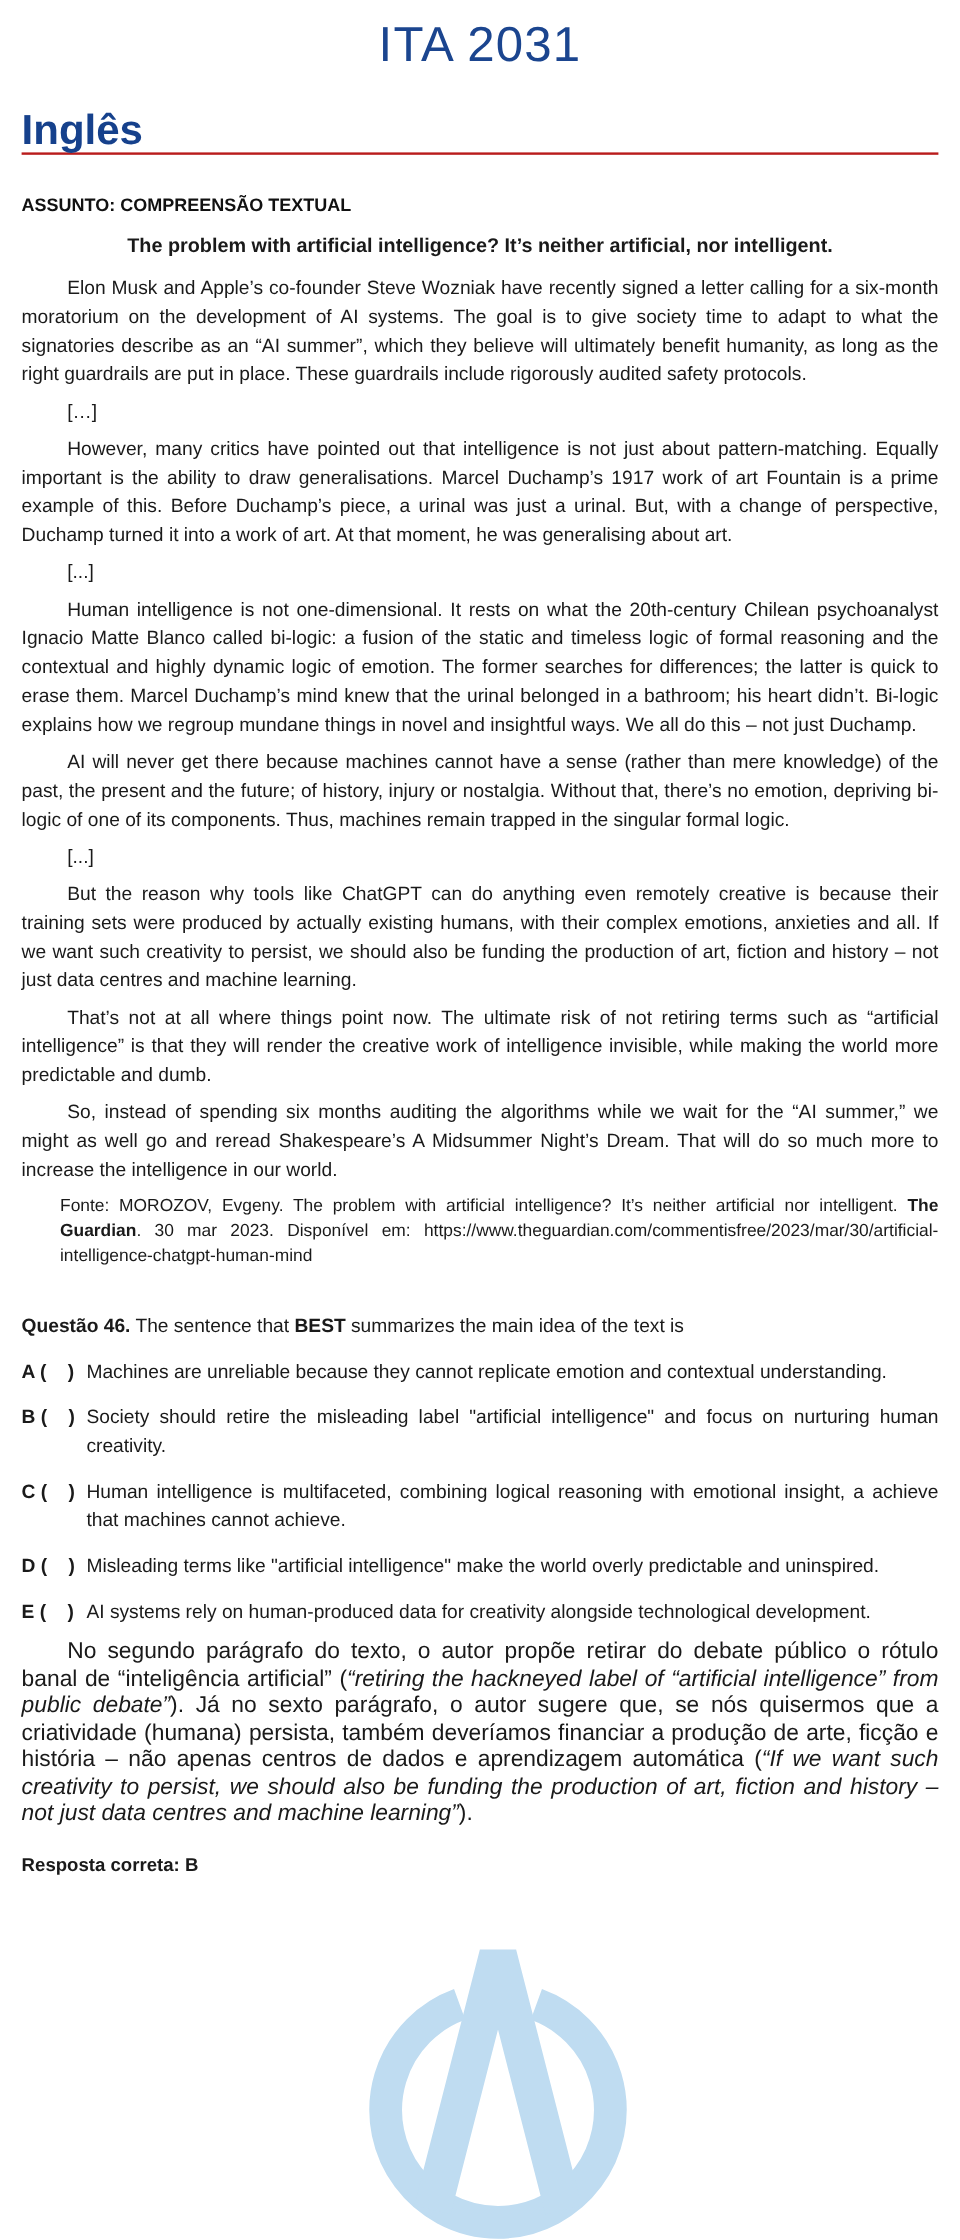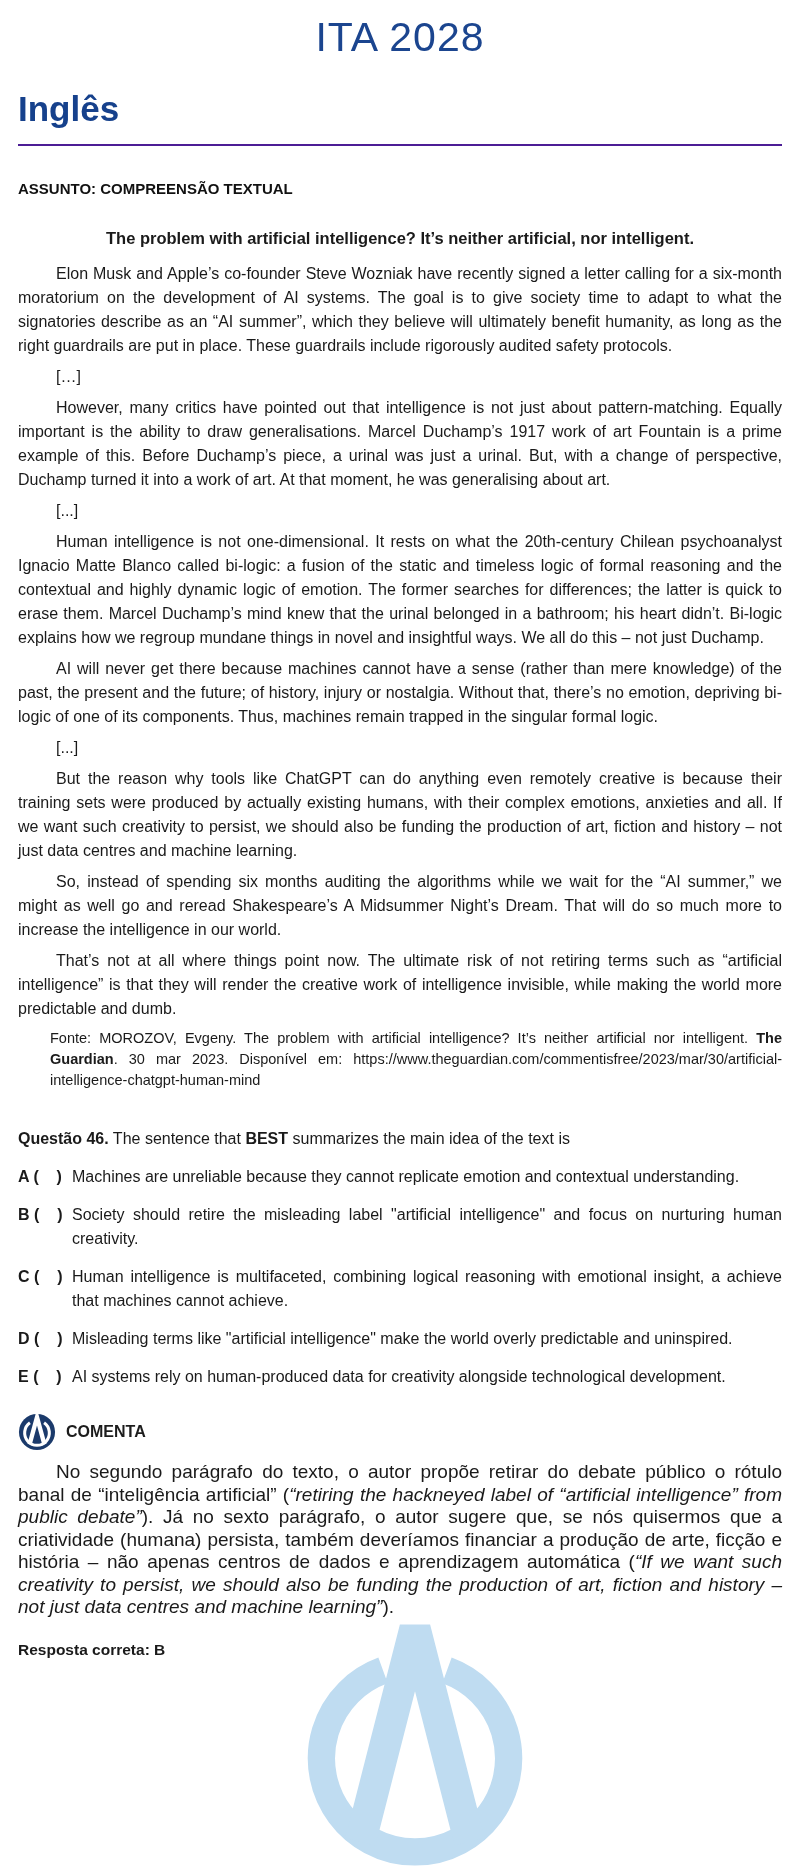--- a/index.html
+++ b/index.html
@@ -16,43 +16,43 @@
   .content{position:relative;z-index:1;padding:0 18px;}
   .exam-title{
     text-align:center;
     color:var(--accent-blue,#1B458F);
     font-size:41px;
     font-weight:400;
     margin:14px 0 0 0;
     letter-spacing:1px;
   }
   .subject-row{
-    border-bottom:2px solid #4c1d95;
+    border-bottom:2px solid #b91c1c;
     margin-top:30px;
-    padding-bottom:18px;
+    padding-bottom:1px;
   }
   .subject{
     color:var(--subject-blue,#16418C);
     font-size:35px;
     font-weight:700;
     margin:0;
     line-height:1.0;
     display:inline-block;
   }
   .topic{
     font-weight:700;
     font-size:15px;
     margin-top:34px;
     color:#111;
   }
   .article-title{
     text-align:center;
     font-weight:700;
     font-size:16.5px;
-    margin:32px 0 14px 0;
+    margin:16px 0 14px 0;
   }
   .para{
     font-size:16px;
     line-height:24px;
     text-align:justify;
     text-indent:38px;
     margin:0 0 7px 0;
   }
   .fonte{
     font-size:14.5px;
@@ -115,40 +115,40 @@
 
 <div class="page">
 
   <svg class="watermark" viewBox="0 0 200 200" aria-hidden="true">
     <path d="M124.6 40.3 A72 72 0 1 1 75.4 40.3" fill="none" stroke="#BFDCF1" stroke-width="21"></path>
     <path d="M58 172 L100 8 L142 172" fill="none" stroke="#BFDCF1" stroke-width="24" stroke-linejoin="miter"></path>
   </svg>
 
   <div class="content">
 
-    <div class="exam-title">ITA 2028</div>
+    <div class="exam-title">ITA 2031</div>
 
     <div class="subject-row">
       <h2 class="subject">Inglês</h2>
     </div>
 
     <div class="topic">ASSUNTO: COMPREENSÃO TEXTUAL</div>
 
     <div class="article-title">The problem with artificial intelligence? It’s neither artificial, nor intelligent.</div>
 
     <div class="para">Elon Musk and Apple’s co-founder Steve Wozniak have recently signed a letter calling for a six-month moratorium on the development of AI systems. The goal is to give society time to adapt to what the signatories describe as an “AI summer”, which they believe will ultimately benefit humanity, as long as the right guardrails are put in place. These guardrails include rigorously audited safety protocols.</div>
     <div class="para">[…]</div>
     <div class="para">However, many critics have pointed out that intelligence is not just about pattern-matching. Equally important is the ability to draw generalisations. Marcel Duchamp’s 1917 work of art Fountain is a prime example of this. Before Duchamp’s piece, a urinal was just a urinal. But, with a change of perspective, Duchamp turned it into a work of art. At that moment, he was generalising about art.</div>
     <div class="para">[...]</div>
     <div class="para">Human intelligence is not one-dimensional. It rests on what the 20th-century Chilean psychoanalyst Ignacio Matte Blanco called bi-logic: a fusion of the static and timeless logic of formal reasoning and the contextual and highly dynamic logic of emotion. The former searches for differences; the latter is quick to erase them. Marcel Duchamp’s mind knew that the urinal belonged in a bathroom; his heart didn’t. Bi-logic explains how we regroup mundane things in novel and insightful ways. We all do this – not just Duchamp.</div>
     <div class="para">AI will never get there because machines cannot have a sense (rather than mere knowledge) of the past, the present and the future; of history, injury or nostalgia. Without that, there’s no emotion, depriving bi-logic of one of its components. Thus, machines remain trapped in the singular formal logic.</div>
     <div class="para">[...]</div>
     <div class="para">But the reason why tools like ChatGPT can do anything even remotely creative is because their training sets were produced by actually existing humans, with their complex emotions, anxieties and all. If we want such creativity to persist, we should also be funding the production of art, fiction and history – not just data centres and machine learning.</div>
+    <div class="para">That’s not at all where things point now. The ultimate risk of not retiring terms such as “artificial intelligence” is that they will render the creative work of intelligence invisible, while making the world more predictable and dumb.</div>
     <div class="para">So, instead of spending six months auditing the algorithms while we wait for the “AI summer,” we might as well go and reread Shakespeare’s A Midsummer Night’s Dream. That will do so much more to increase the intelligence in our world.</div>
-    <div class="para">That’s not at all where things point now. The ultimate risk of not retiring terms such as “artificial intelligence” is that they will render the creative work of intelligence invisible, while making the world more predictable and dumb.</div>
 
     <div class="fonte"><span>Fonte: MOROZOV, Evgeny. The problem with artificial intelligence? It’s neither artificial nor intelligent. </span><span style="font-weight: 700;">The Guardian</span><span>. 30 mar 2023. Disponível em: https://www.theguardian.com/commentisfree/2023/mar/30/artificial-intelligence-chatgpt-human-mind</span></div>
 
     <div class="question-line"><span style="font-weight: 700;">Questão 46.</span><span> The sentence that </span><span style="font-weight: 700;">BEST</span><span> summarizes the main idea of the text is</span></div>
 
     <div class="option">
       <span class="marker"><span>A</span> <span>(&nbsp;&nbsp;&nbsp;&nbsp;)</span></span>
       <span class="option-text">Machines are unreliable because they cannot replicate emotion and contextual understanding.</span>
     </div>
     <div class="option">
@@ -161,27 +161,19 @@
     </div>
     <div class="option">
       <span class="marker"><span>D</span> <span>(&nbsp;&nbsp;&nbsp;&nbsp;)</span></span>
       <span class="option-text">Misleading terms like "artificial intelligence" make the world overly predictable and uninspired.</span>
     </div>
     <div class="option">
       <span class="marker"><span>E</span> <span>(&nbsp;&nbsp;&nbsp;&nbsp;)</span></span>
       <span class="option-text">AI systems rely on human-produced data for creativity alongside technological development.</span>
     </div>
 
-    <div class="comenta-row">
-      <svg class="comenta-icon" viewBox="0 0 40 40" aria-hidden="true">
-        <circle cx="20" cy="20" r="19" fill="#1B3A6B"></circle>
-        <path d="M27.46 10.35 A13 13 0 1 1 12.54 10.35" fill="none" stroke="#ffffff" stroke-width="3.2"></path>
-        <path d="M12.2 33 L20 4.5 L27.8 33" fill="none" stroke="#ffffff" stroke-width="4.6" stroke-linejoin="miter"></path>
-      </svg>
-      <span class="comenta-label">COMENTA</span>
-    </div>
 
     <div class="comment"><span>No segundo parágrafo do texto, o autor propõe retirar do debate público o rótulo banal de “inteligência artificial” (</span><span style="font-style: italic;">“retiring the hackneyed label of “artificial intelligence” from public debate”</span><span>). Já no sexto parágrafo, o autor sugere que, se nós quisermos que a criatividade (humana) persista, também deveríamos financiar a produção de arte, ficção e história – não apenas centros de dados e aprendizagem automática (</span><span style="font-style: italic;">“If we want such creativity to persist, we should also be funding the production of art, fiction and history – not just data centres and machine learning”</span><span>).</span></div>
 
     <div class="answer">Resposta correta: B</div>
 
   </div>
 </div>
 
 </body></html>

